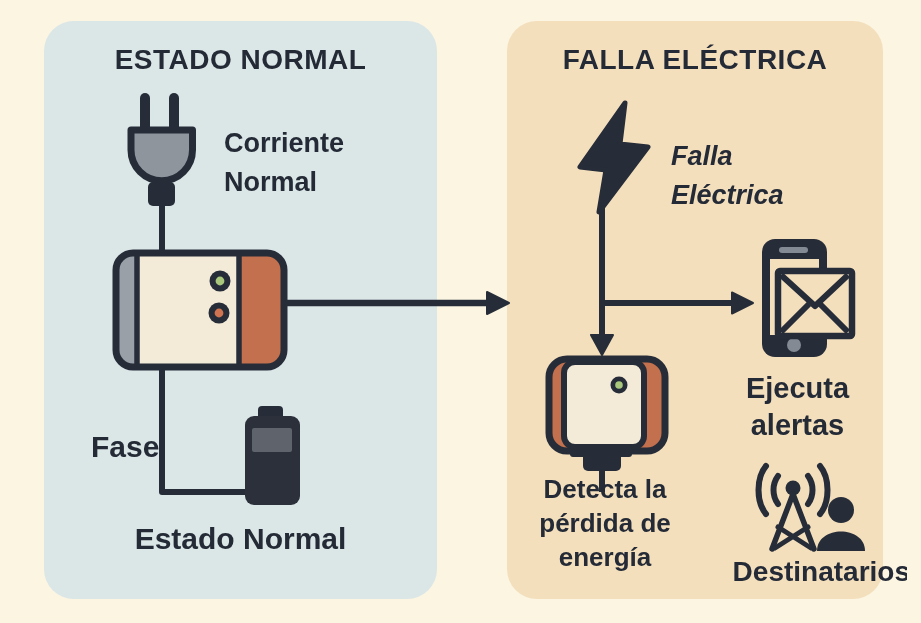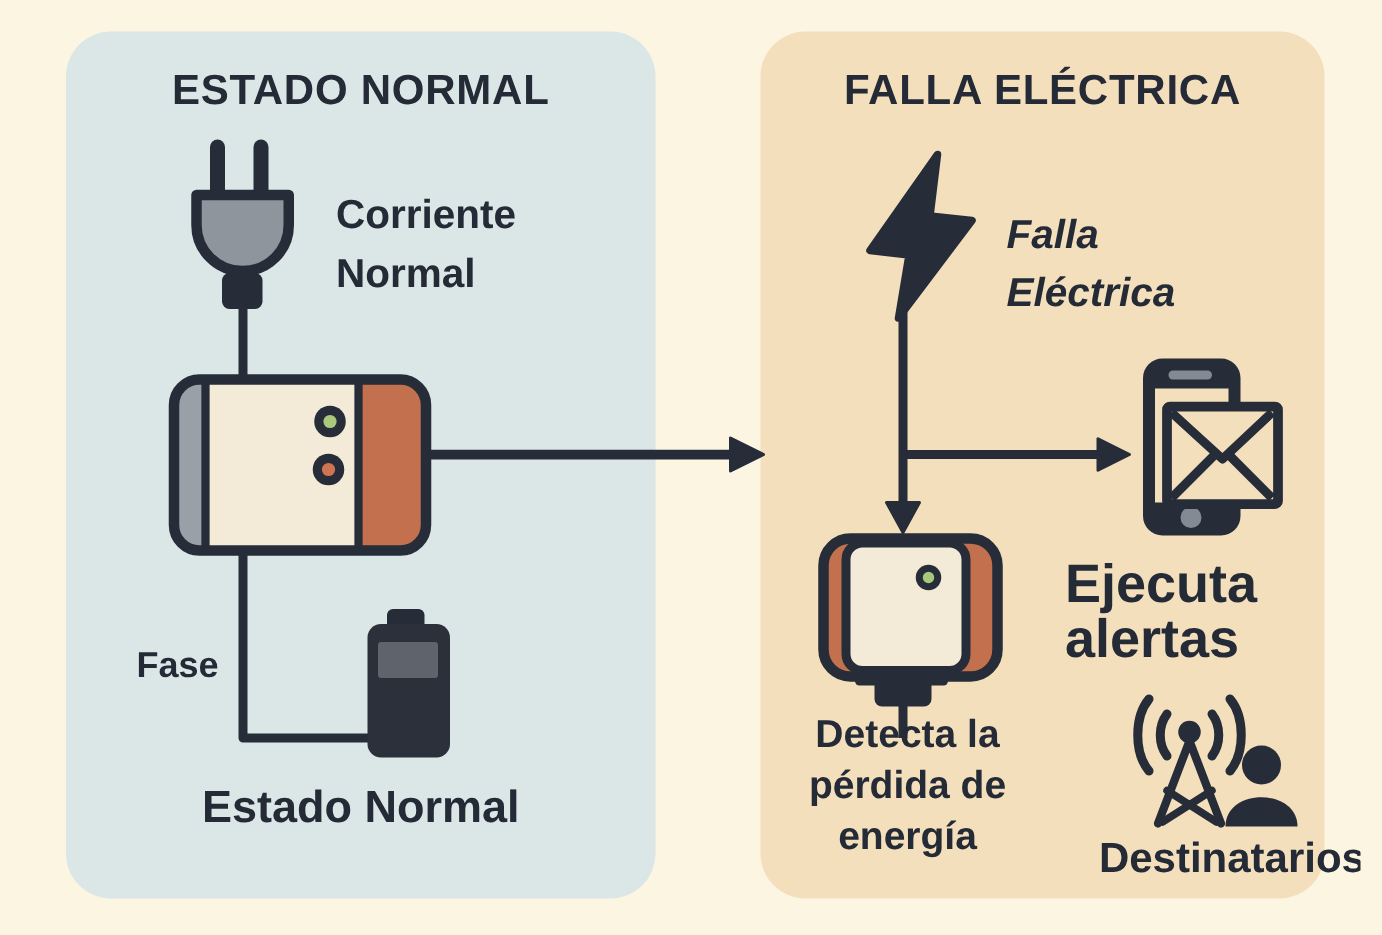--- a/index.html
+++ b/index.html
@@ -7,25 +7,25 @@
   .page { position:relative; width:907px; height:623px; overflow:hidden; background:#fbf5e2; }
   .panel { position:absolute; top:21px; height:578px; border-radius:30px; }
   .panel-left  { left:44px;  width:393px; background:#dbe6e7; }
   .panel-right { left:507px; width:376px; background:#f4dfbd; }
   .gfx { position:absolute; left:0; top:0; width:921px; height:623px; z-index:2; }
   .lbl { position:absolute; z-index:3; color:#242b36; white-space:pre-line; font-weight:700; }
   .title { font-size:28px; font-weight:800; letter-spacing:0.5px; text-align:center; white-space:nowrap; }
   .t-left-title   { left:44px;  top:44px; width:393px; }
   .t-right-title  { left:507px; top:44px; width:376px; }
   .t-ac           { left:224px; top:124px; font-size:27px; line-height:39px; }
-  .t-fase         { left:91px;  top:430px; font-size:24px; }
+  .t-fase         { left:91px;  top:430px; font-size:30px; }
   .t-estado       { left:44px;  top:522px; width:393px; font-size:30px; text-align:center; }
   .t-falla        { left:671px; top:137px; font-size:27px; line-height:39px;font-style:italic; }
   .t-detecta      { left:500px; top:472px; width:210px; font-size:26px; line-height:34px; text-align:center; }
-  .t-ejecuta      { left:710px; top:370px; width:175px; font-size:36px; line-height:37px; text-align:left; }
+  .t-ejecuta      { left:710px; top:370px; width:175px; font-size:29px; line-height:37px; text-align:center; }
   .t-destinatarios{ left:700px; top:556px; width:210px; font-size:28px; text-align:right; white-space:nowrap; }
 </style>
 </head>
 <body>
 
 <div class="page">
 
   <div class="panel panel-left"></div>
   <div class="panel panel-right"></div>
 

